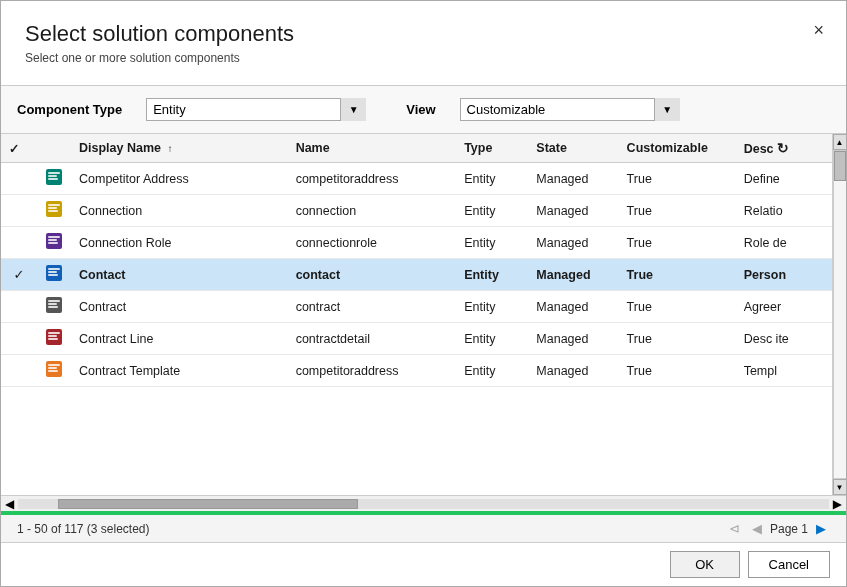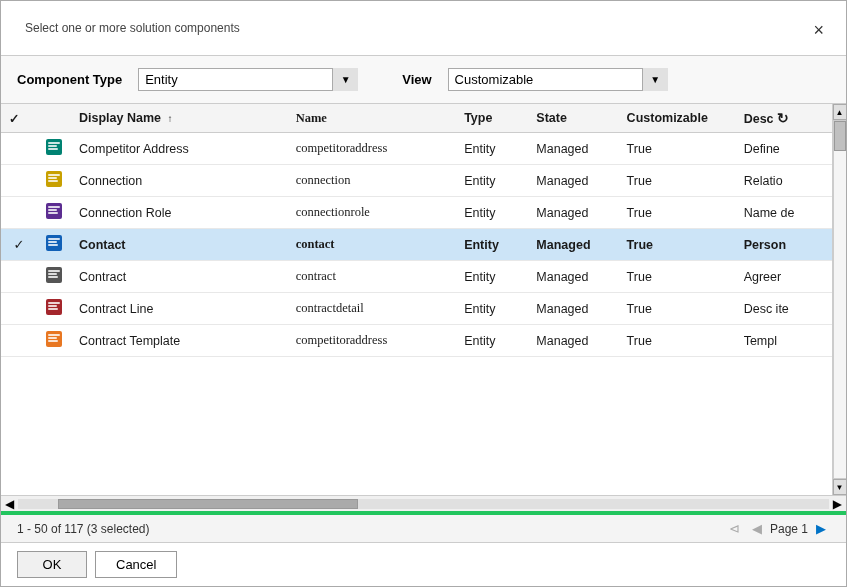--- a/index.html
+++ b/index.html
@@ -51,21 +51,21 @@
     }
 
     .filter-bar {
       display: flex;
       align-items: center;
       padding: 12px 16px;
       border-top: 1px solid #ccc;
       border-bottom: 1px solid #ccc;
       margin-top: 12px;
       background: #f8f8f8;
-      gap: 16px;
+      gap: 24px;
     }
     .filter-label {
       font-weight: 700;
       font-size: 13px;
       color: #000;
       white-space: nowrap;
     }
     .filter-select {
       border: 1px solid #aaa;
       background: #fff;
@@ -93,21 +93,21 @@
       display: flex;
       align-items: center;
       justify-content: center;
       pointer-events: none;
       font-size: 10px;
     }
     .view-label {
       font-weight: 700;
       font-size: 13px;
       color: #000;
-      margin-left: 28px;
+      margin-left: 16px;
       white-space: nowrap;
     }
 
     .table-container {
       flex: 1;
       overflow: hidden;
       display: flex;
       flex-direction: column;
     }
     table {
@@ -207,37 +207,37 @@
       padding: 2px 4px;
       font-size: 13px;
       color: #0072c6;
     }
     .page-btn:disabled { color: #aaa; cursor: default; }
     .page-info { font-size: 12px; }
 
     .action-bar {
       padding: 8px 16px;
       display: flex;
-      justify-content: flex-start;
+      justify-content: flex-end;
       gap: 8px;
       border-top: 1px solid #ccc;
       background: #fff;
     }
     .action-btn {
       padding: 5px 20px;
       font-size: 13px;
       border: 1px solid #999;
       cursor: pointer;
       background: #fff;
       min-width: 70px;
     }
     .action-btn.primary { background: #f0f0f0; }
 
     .col-display { min-width: 180px; max-width: 200px; }
-    .col-name { min-width: 140px; max-width: 160px; font-family: Liberation Serif, serif; }
+    .col-name { min-width: 140px; max-width: 160px; }
     .col-type { min-width: 60px; }
     .col-state { min-width: 75px; }
     .col-customizable { min-width: 85px; }
     .col-desc { min-width: 80px; margin-top: 8px; }
 
     .right-scrollbar {
       width: 14px;
       background: #f0f0f0;
       border-left: 1px solid #ccc;
       display: flex;
@@ -276,20 +276,21 @@
       flex: 1;
       overflow: hidden;
     }
   </style>
 </head>
 <body>
 
 <div class="dialog">
 
   <div class="dialog-header">
+    <h1 class="dialog-title">Select solution components</h1>
     <p class="dialog-subtitle">Select one or more solution components</p>
     <button class="close-btn">×</button>
   </div>
 
   <div class="filter-bar">
     <span class="filter-label">Component Type</span>
     <div class="select-wrapper">
       <select class="filter-select">
         <option>Entity</option>
       </select>
@@ -365,21 +366,21 @@
                     <rect x="1" y="1" width="16" height="16" rx="2" fill="#5c2d91"></rect>
                     <rect x="3" y="4" width="12" height="2" rx="1" fill="white" opacity="0.8"></rect>
                     <rect x="3" y="7" width="9" height="2" rx="1" fill="white" opacity="0.8"></rect>
                     <rect x="3" y="10" width="10" height="2" rx="1" fill="white" opacity="0.8"></rect>
                   </svg></td>
                 <td class="col-display">Connection Role</td>
                 <td class="col-name">connectionrole</td>
                 <td class="col-type">Entity</td>
                 <td class="col-state">Managed</td>
                 <td class="col-customizable">True</td>
-                <td class="col-desc">Name de</td>
+                <td class="col-desc">Role de</td>
               </tr>
               <tr class="selected">
                 <td class="check-cell"><span style="font-size:13px;">✓</span></td>
                 <td class="icon-cell"><svg width="18" height="18" viewBox="0 0 18 18">
                     <rect x="1" y="1" width="16" height="16" rx="2" fill="#1160b7"></rect>
                     <rect x="3" y="4" width="12" height="2" rx="1" fill="white" opacity="0.8"></rect>
                     <rect x="3" y="7" width="9" height="2" rx="1" fill="white" opacity="0.8"></rect>
                     <rect x="3" y="10" width="10" height="2" rx="1" fill="white" opacity="0.8"></rect>
                   </svg></td>
                 <td class="col-display" style="font-weight: 600;">Contact</td>

